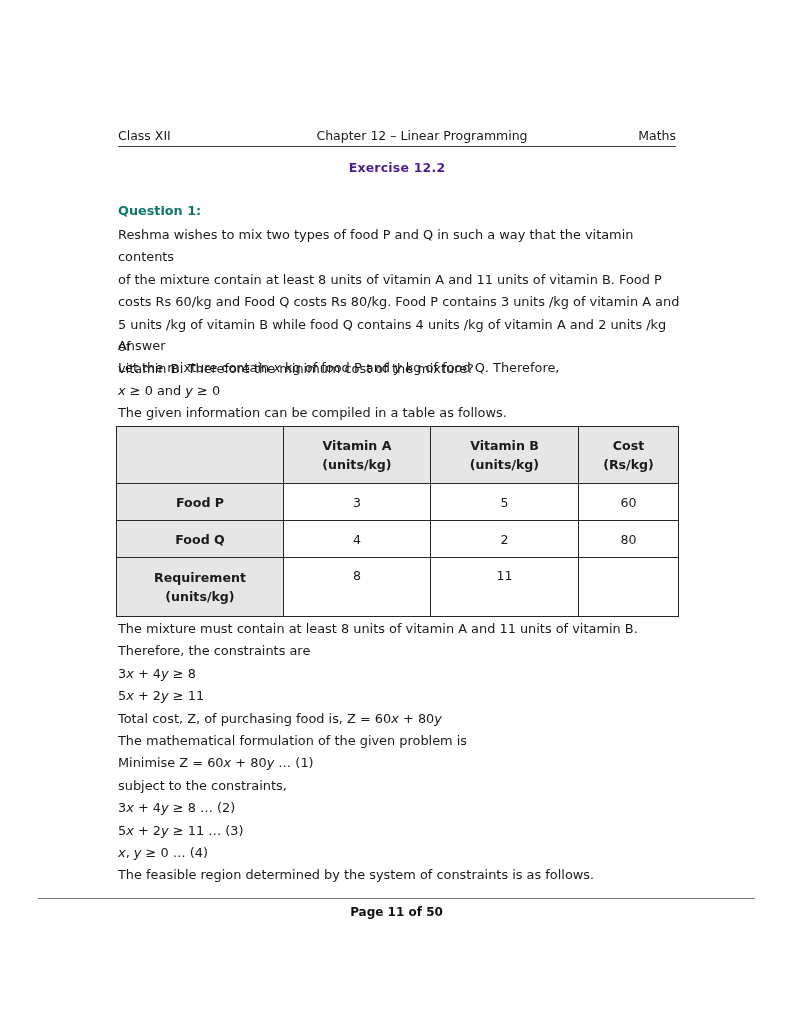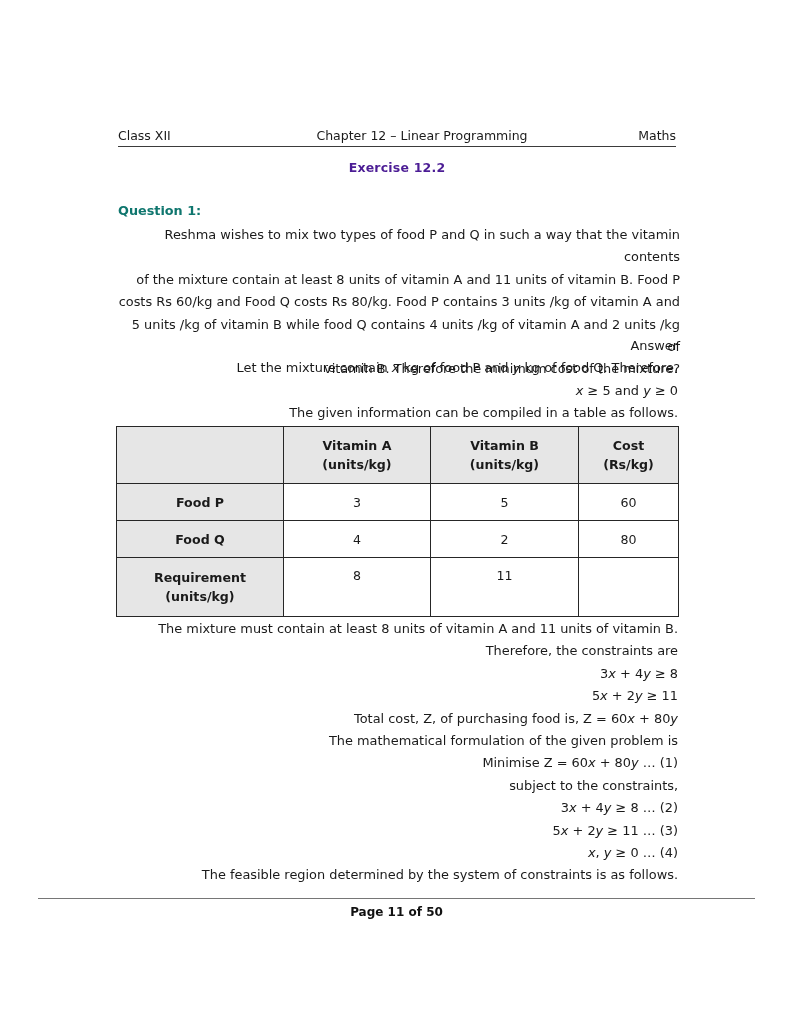--- a/index.html
+++ b/index.html
@@ -64,21 +64,21 @@
   }
 
   
   .body-block {
     position: absolute;
     left: 118px;
     width: 560px;
     font-size: 12.9px;
     line-height: 22.4px;
     color: #1a1a1a;
-    text-align: right;
+    text-align: left;
   }
   .body-block p { margin: 0; }
 
   #question-body { top: 224px; width: 562px; }
   #answer-block  { top: 335px; }
   #post-table-block { top: 618px; }
 
   .mvar { font-style: italic; }
 
   
@@ -157,21 +157,21 @@
     <p>Reshma wishes to mix two types of food P and Q in such a way that the vitamin contents</p>
     <p>of the mixture contain at least 8 units of vitamin A and 11 units of vitamin B. Food P</p>
     <p>costs Rs 60/kg and Food Q costs Rs 80/kg. Food P contains 3 units /kg of vitamin A and</p>
     <p>5 units /kg of vitamin B while food Q contains 4 units /kg of vitamin A and 2 units /kg of</p>
     <p>vitamin B. Therefore the minimum cost of the mixture?</p>
   </div>
 
   <div class="body-block" id="answer-block">
     <p>Answer</p>
     <p><span>Let the mixture contain </span><span class="mvar">x</span><span> kg of food P and </span><span class="mvar">y</span><span> kg of food Q. Therefore,</span></p>
-    <p><span class="mvar">x</span><span> ≥ 5 and </span><span class="mvar">y</span><span> ≥ 0</span></p>
+    <p><span class="mvar">x</span><span> ≥ 0 and </span><span class="mvar">y</span><span> ≥ 0</span></p>
     <p>The given information can be compiled in a table as follows.</p>
   </div>
 
   <table class="info-table">
     <colgroup>
       <col class="col-label">
         <col class="col-a">
         <col class="col-b">
         <col class="col-cost">
     </colgroup>

